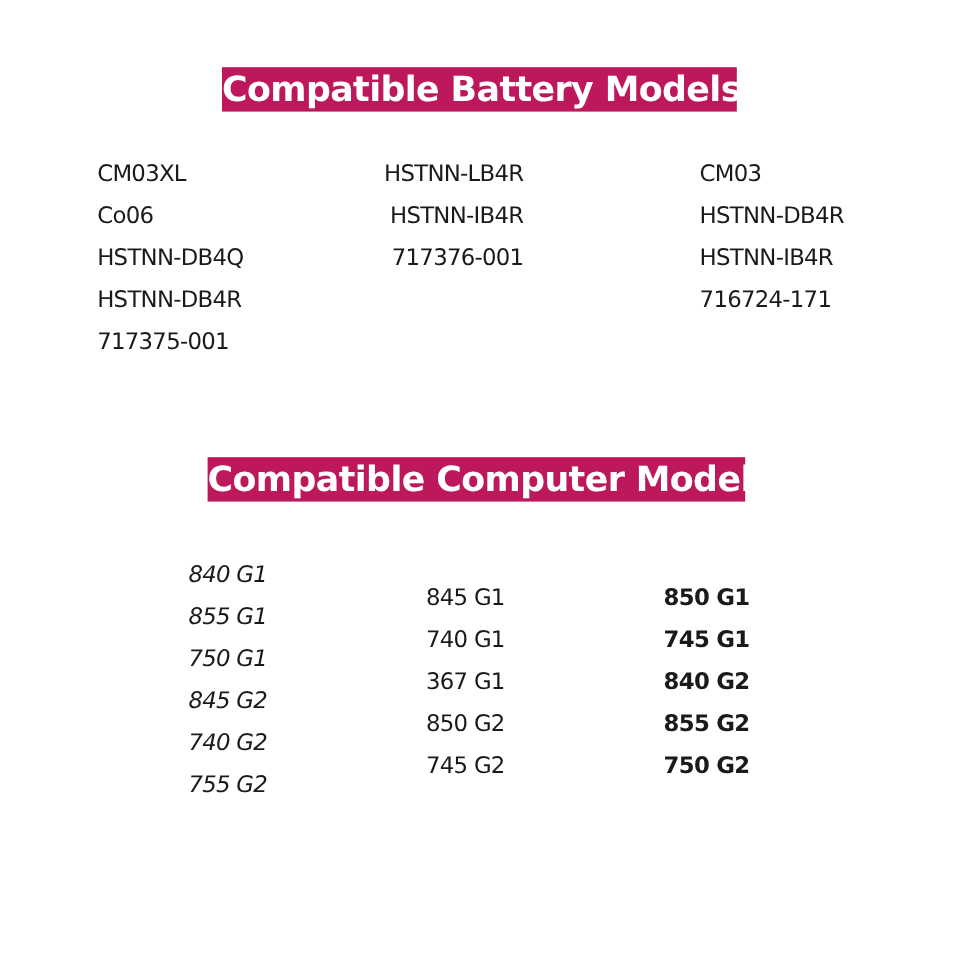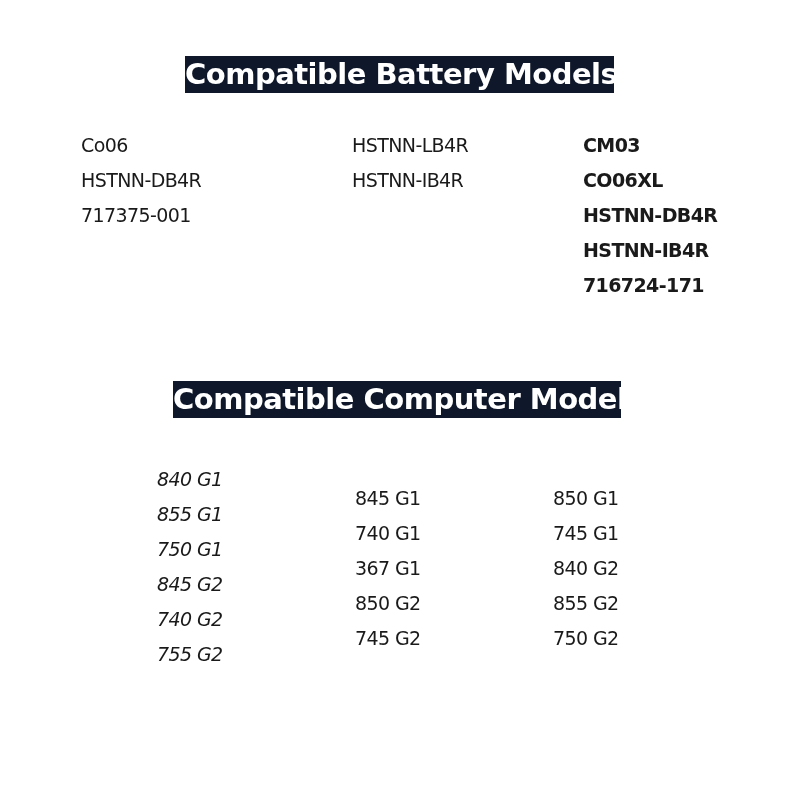--- a/index.html
+++ b/index.html
@@ -3,56 +3,58 @@
   <meta charset="utf-8">
   <style>
     html, body { margin: 0; padding: 0; }
     body {
       width: 800px; height: 800px; background: #ffffff;
       position: relative; overflow: hidden;
       font-family: "Liberation Sans", "DejaVu Sans", sans-serif;
       color: #1a1a1a;
     }
     .banner {
-      position: absolute; background: #0f172a; color: #fff;
+      position: absolute; background: #be185d; color: #fff;
       font-family: "DejaVu Sans", sans-serif; font-weight: bold;
       font-size: 29px; line-height: 37px; height: 37px;
       text-align: center; white-space: nowrap; letter-spacing: -0.5px;
     }
     #banner-battery { left: 185px; top: 56px; width: 429px; }
     #banner-computer { left: 173px; top: 381px; width: 448px; }
     .col { position: absolute; }
     .item {
       font-size: 20px; height: 35px; line-height: 35px; white-space: nowrap;
       font-family: "DejaVu Sans", sans-serif; letter-spacing: -0.6px; font-size: 19px;
     }
     #bcol-0 { left: 81px; top: 128px; }
-    #bcol-1 { left: 352px; top: 128px; }
-    #bcol-2 { left: 583px; top: 128px; font-weight: bold; }
+    #bcol-1 { left: 320px; top: 128px; text-align: right; }
+    #bcol-2 { left: 583px; top: 128px; }
     #ccol-0 { left: 157px; top: 462px; font-style: italic; }
     #ccol-1 { left: 355px; top: 481px; text-align: center; }
-    #ccol-2 { left: 553px; top: 481px; }
+    #ccol-2 { left: 553px; top: 481px; font-weight: bold; }
   </style>
 </head>
 <body>
 
 <div id="banner-battery" class="banner">Compatible Battery Models</div>
 
 <div id="bcol-0" class="col">
+  <div class="item">CM03XL</div>
   <div class="item">Co06</div>
+  <div class="item">HSTNN-DB4Q</div>
   <div class="item">HSTNN-DB4R</div>
   <div class="item">717375-001</div>
 </div>
 <div id="bcol-1" class="col">
   <div class="item">HSTNN-LB4R</div>
   <div class="item">HSTNN-IB4R</div>
+  <div class="item">717376-001</div>
 </div>
 <div id="bcol-2" class="col">
   <div class="item">CM03</div>
-  <div class="item">CO06XL</div>
   <div class="item">HSTNN-DB4R</div>
   <div class="item">HSTNN-IB4R</div>
   <div class="item">716724-171</div>
 </div>
 
 <div id="banner-computer" class="banner">Compatible Computer Models</div>
 
 <div id="ccol-0" class="col">
   <div class="item">840 G1</div>
   <div class="item">855 G1</div>

